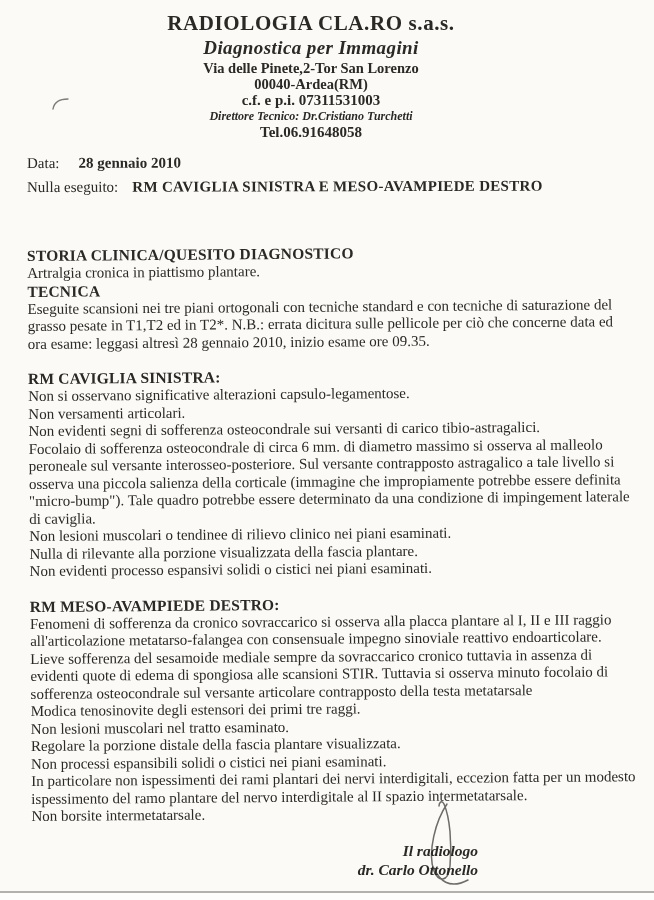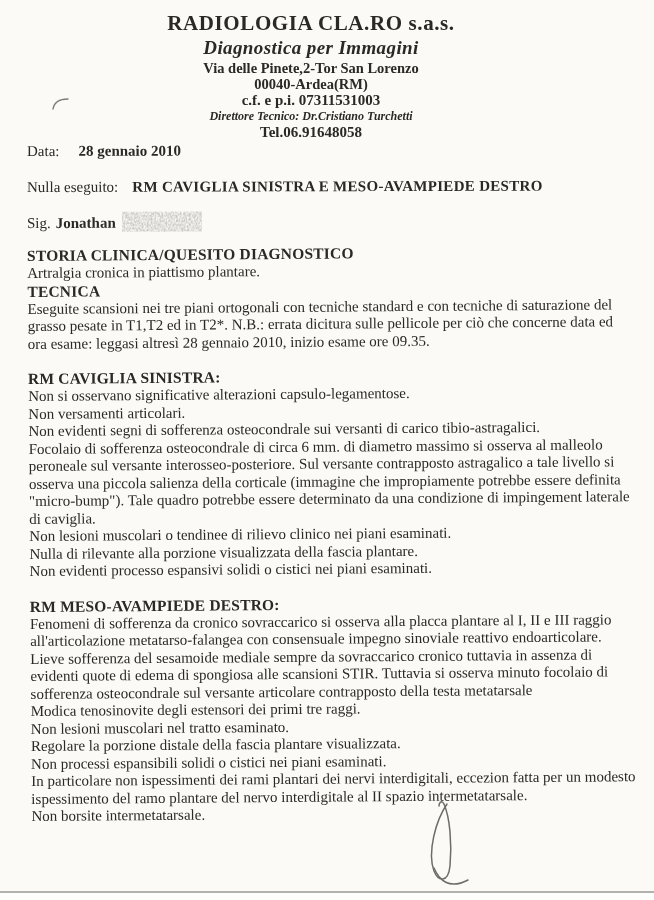--- a/index.html
+++ b/index.html
@@ -49,21 +49,21 @@
 
   
   .meta-line {
     position: absolute;
     left: 27px;
     font-size: 15px;
     white-space: nowrap;
     transform: rotate(-0.15deg);
     transform-origin: 0 50%;
   }
-  .meta-date  { top: 143px; }
+  .meta-date  { top: 155px; }
   .meta-exam  { top: 179px; }
   .meta-sig   { top: 212px; }
   .meta-label { font-weight: normal; }
   .meta-value-bold { font-weight: bold; }
   .meta-date .meta-value-bold { margin-left: 19px; }
   .meta-exam .meta-value-bold { margin-left: 14px; letter-spacing: 0.3px; }
   .meta-sig  .meta-value-bold { margin-left: 5px; }
   .redaction {
     display: inline-block;
     vertical-align: -4px;
@@ -150,32 +150,20 @@
   </div>
 
   <div class="meta-line meta-date">
     <span class="meta-label">Data:</span><span class="meta-value-bold">28 gennaio 2010</span>
   </div>
 
   <div class="meta-line meta-exam">
     <span class="meta-label">Nulla eseguito:</span><span class="meta-value-bold">RM CAVIGLIA SINISTRA E MESO-AVAMPIEDE DESTRO</span>
   </div>
 
-  <div class="meta-line meta-sig">
-    <span class="meta-label">Sig.</span><span class="meta-value-bold">Jonathan</span><svg class="redaction" width="80" height="20" viewBox="0 0 80 20">
-      <defs>
-        <filter id="noiseF" x="-10%" y="-10%" width="120%" height="120%">
-          <feTurbulence type="fractalNoise" baseFrequency="0.55" numOctaves="3" seed="7" result="n"></feTurbulence>
-          <feColorMatrix in="n" type="matrix" values="0 0 0 0 0.40  0 0 0 0 0.38  0 0 0 0 0.36  0 0 0 1.6 -0.45"></feColorMatrix>
-          <feGaussianBlur stdDeviation="0.5"></feGaussianBlur>
-        </filter>
-      </defs>
-      <ellipse cx="40" cy="10" rx="39" ry="9" filter="url(#noiseF)" opacity="0.85"></ellipse>
-    </svg>
-  </div>
 
   <div class="flow">
 
     <div class="section">
       <h2>STORIA CLINICA/QUESITO DIAGNOSTICO</h2>
       <p>Artralgia cronica in piattismo plantare.</p>
     </div>
 
     <div class="section">
       <h2>TECNICA</h2>
@@ -207,17 +195,21 @@
 
   </div>
 
   <svg class="sig-scribble" width="80" height="95" viewBox="0 0 80 95">
     <g fill="none" stroke="#5f5d5a" stroke-width="1.5" stroke-linecap="round" opacity="0.9">
       <path d="M 42 6 C 31 22, 22 54, 29 73 C 33 83, 43 86, 45 68 C 47 45, 45 20, 39 6 C 37 2, 34 4, 34 8"></path>
       <path d="M 29 70 C 34 82, 44 92, 63 82"></path>
     </g>
   </svg>
 
+  <div class="sig-block">
+    <div>Il radiologo</div>
+    <div>dr. Carlo Ottonello</div>
+  </div>
 
   <div class="below-edge"></div>
   <div class="scan-edge"></div>
 
 </div>
 
 </body></html>

